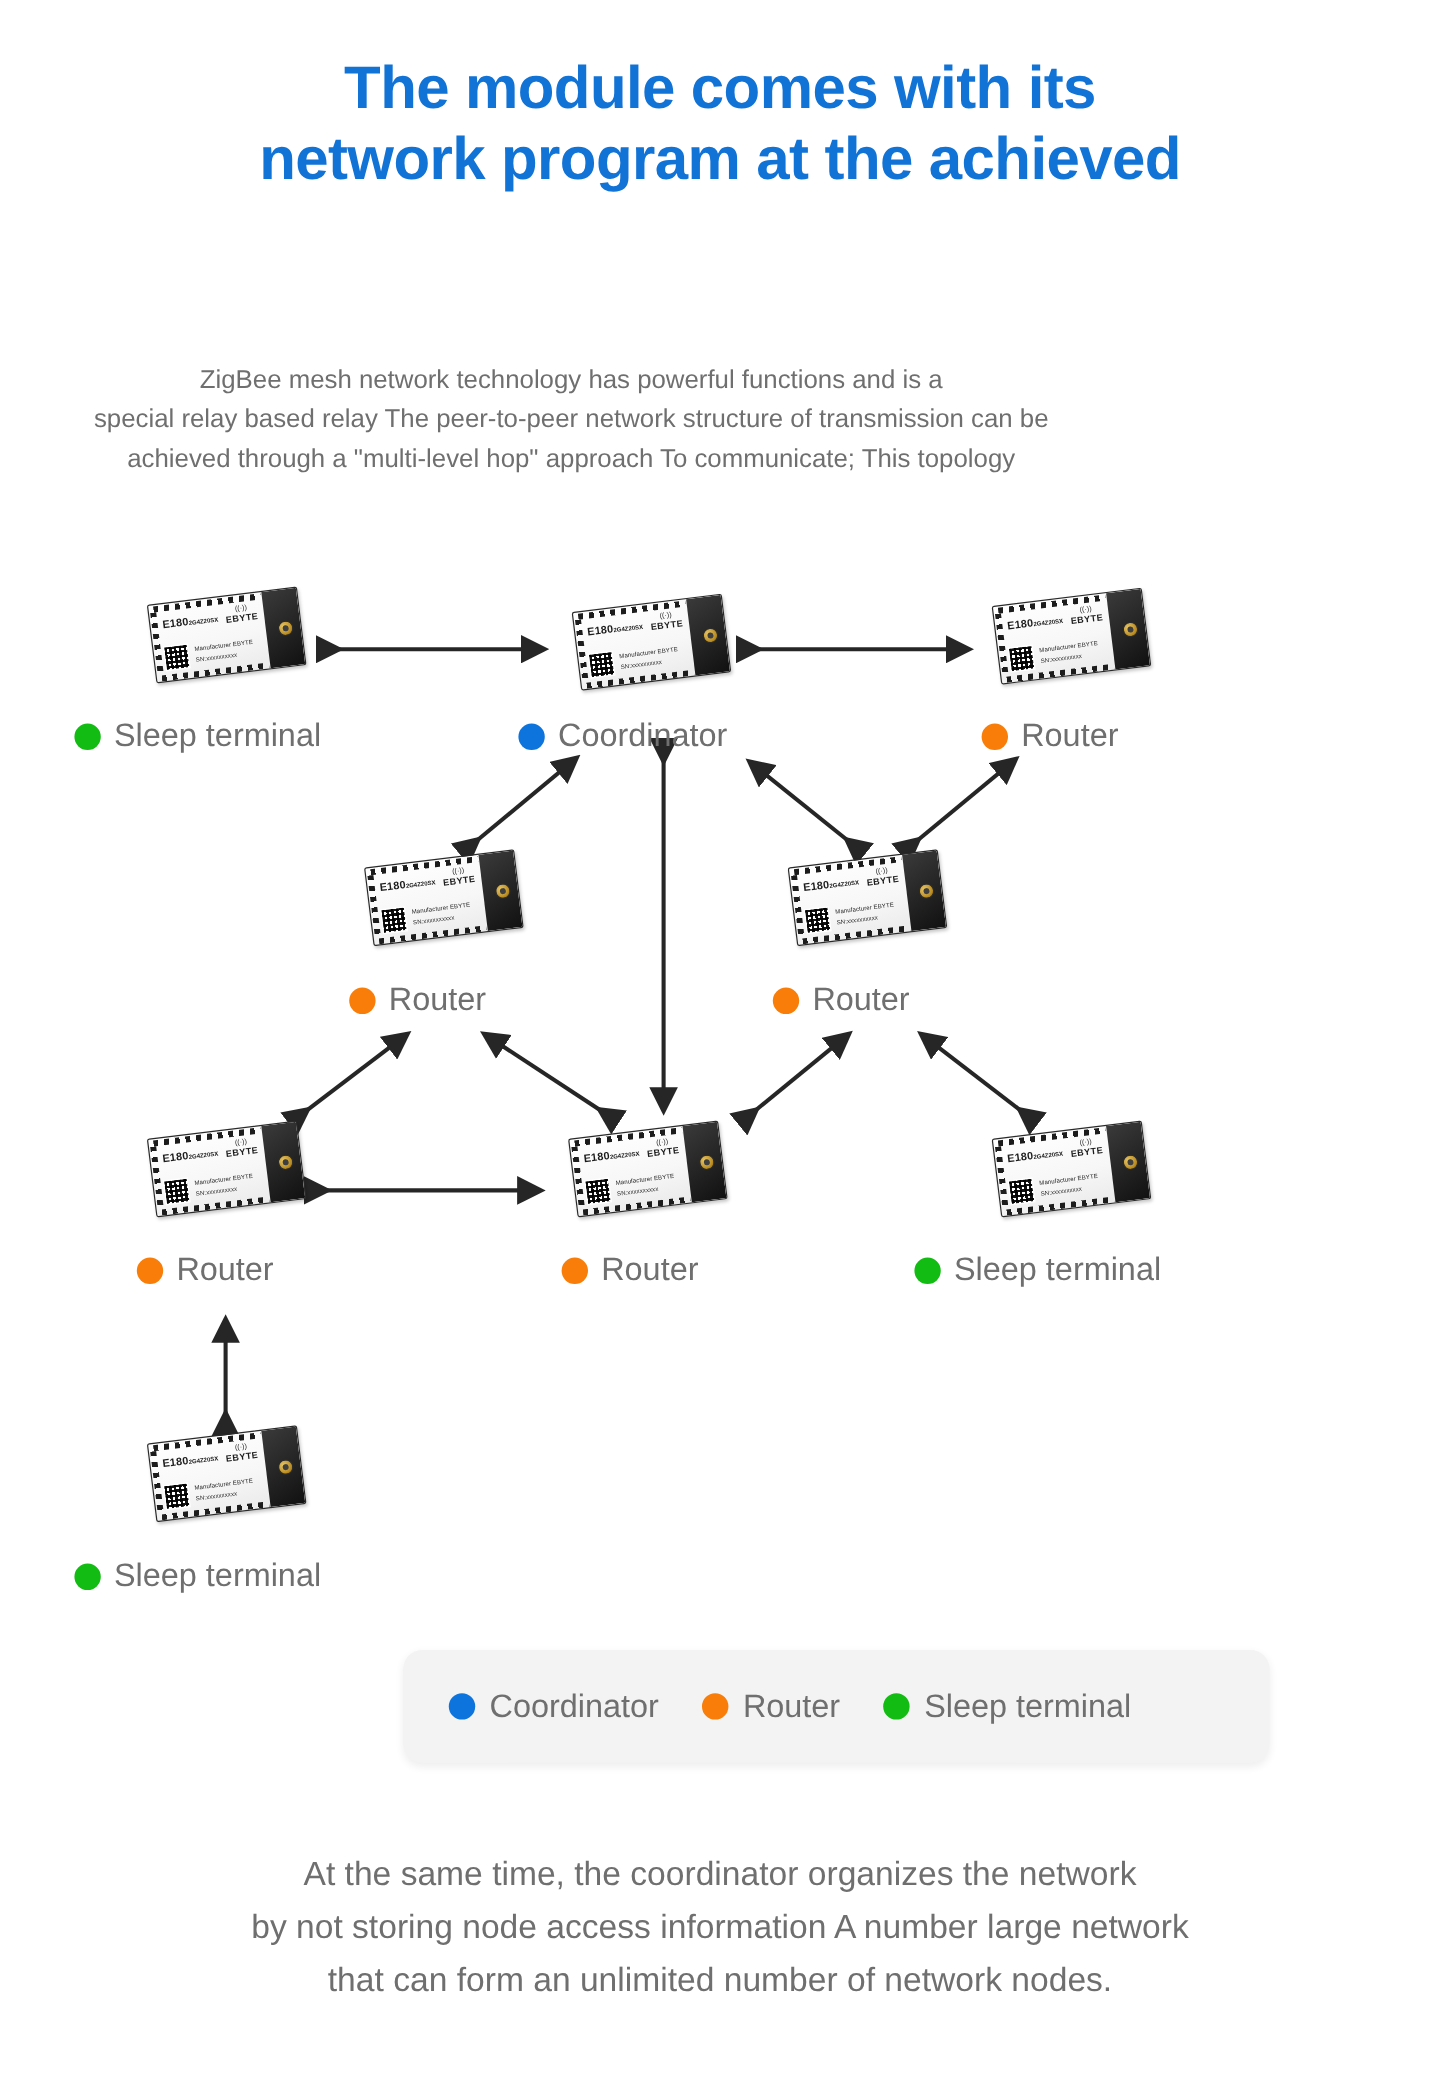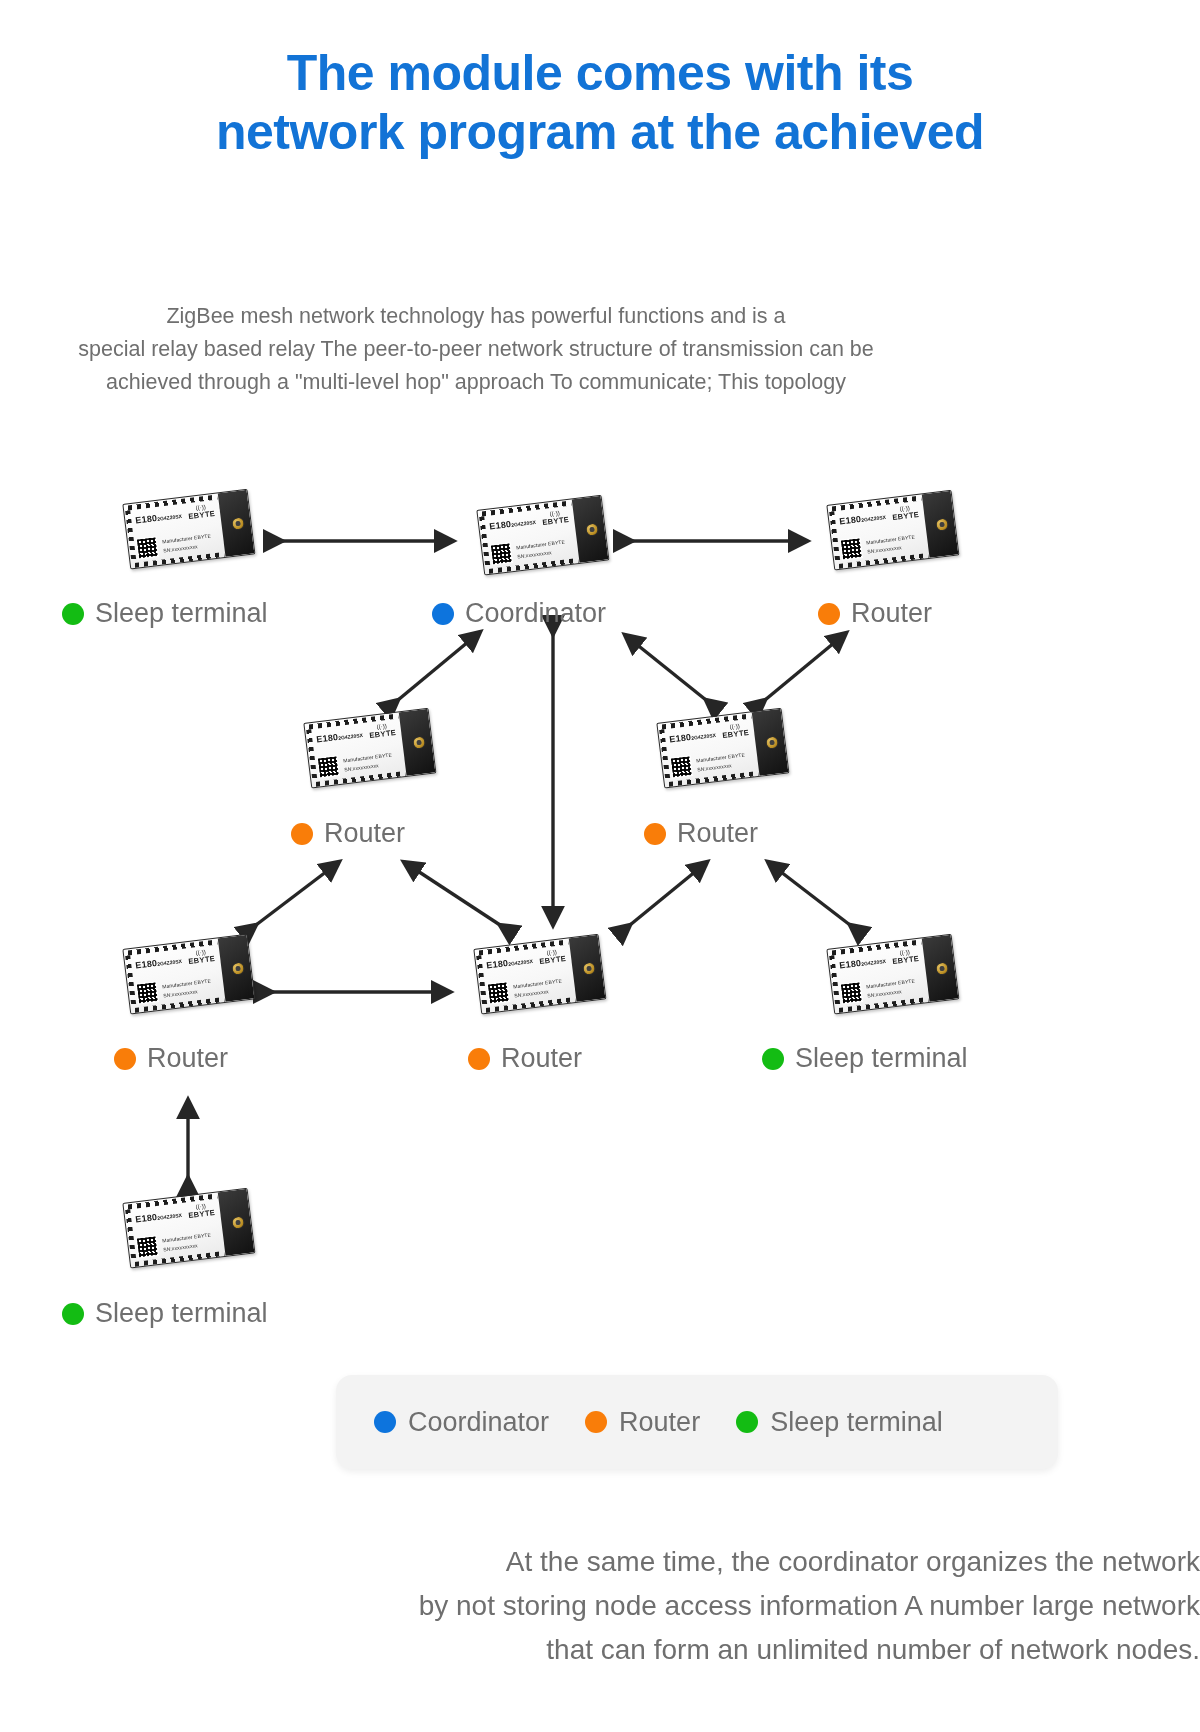--- a/index.html
+++ b/index.html
@@ -189,21 +189,21 @@
     box-shadow: 0 3px 7px rgba(0,0,0,.07);
   }
   .legend-item { display: flex; align-items: center; gap: 12px; white-space: nowrap; }
   .legend-item .txt { color: #6f6f6f; font-size: 27px; }
 
   
   .caption {
     position: absolute;
     left: 0; top: 1540px;
     width: 1200px;
-    text-align: right;
+    text-align: center;
     color: #6f6f6f;
     font-size: 28px;
     line-height: 44px;
   }
   .caption .cline { display: block; white-space: nowrap; }
 </style>
 </head>
 <body>
 
 <div class="page">

